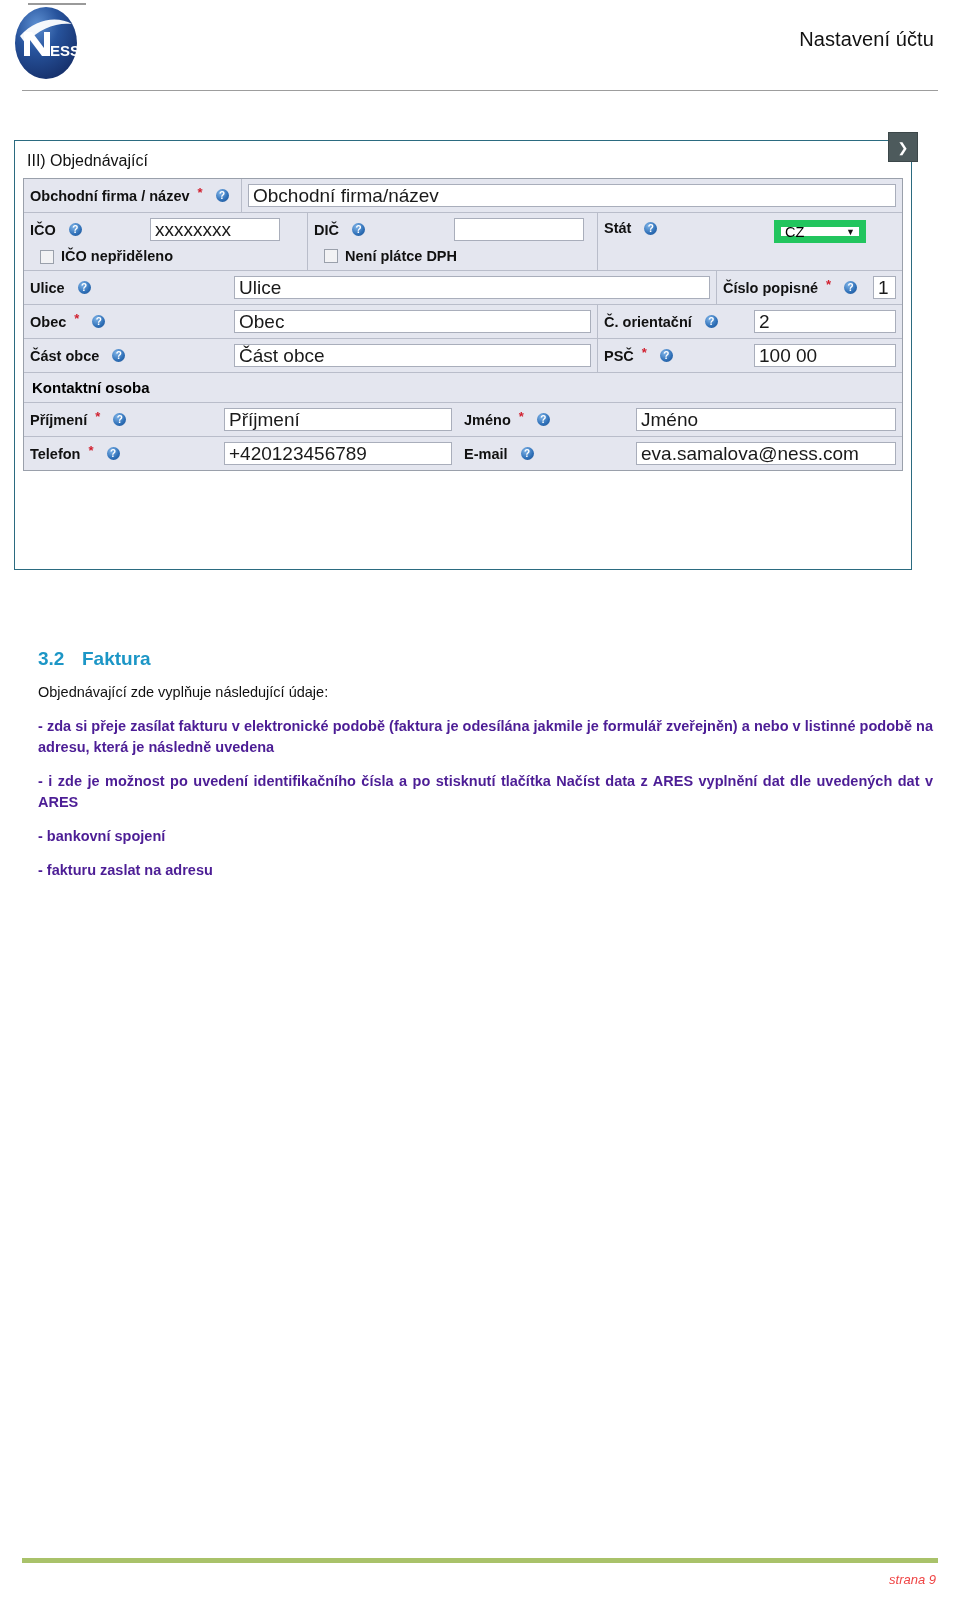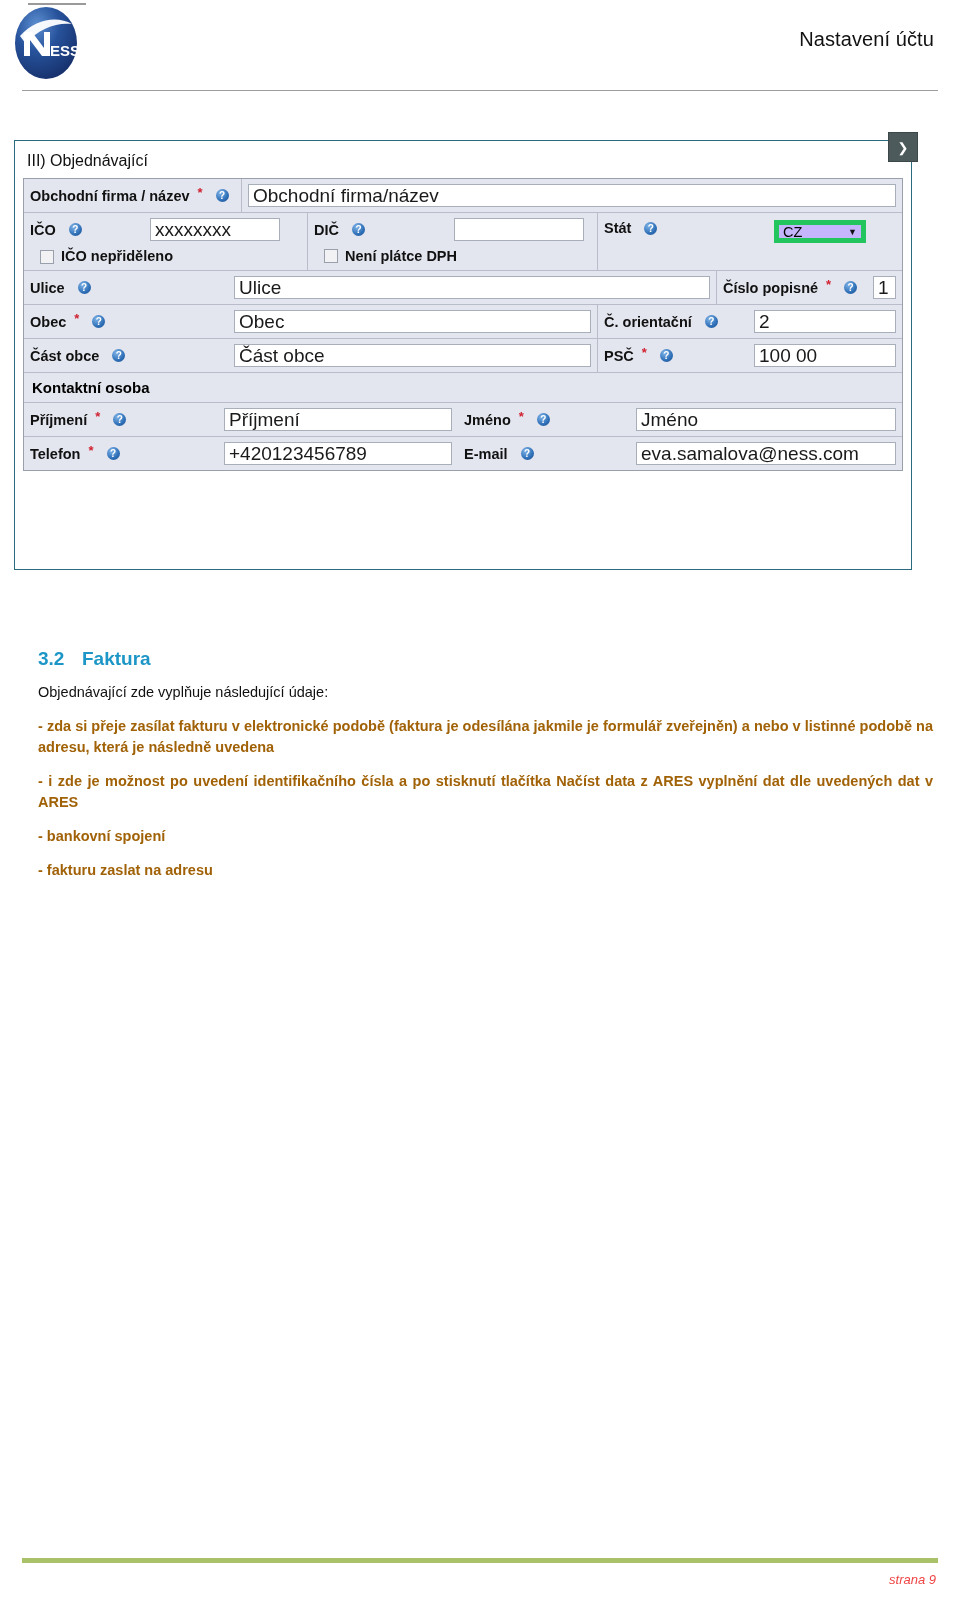--- a/index.html
+++ b/index.html
@@ -135,22 +135,22 @@
     height: 23px;
     font-size: 19px;
     color: #1a1a1a;
     padding: 0 4px;
     display: flex;
     align-items: center;
     overflow: hidden;
     white-space: nowrap;
   }
   .sel {
-    background: #c4b5fd;
-    border: 5px solid #22c55e;
+    background: #ffffff;
+    border: 7px solid #22c55e;
     height: 23px;
     font-size: 14.5px;
     padding: 0 4px;
     display: flex;
     align-items: center;
     justify-content: space-between;
   }
   .caret { font-size: 9px; color: #111; margin-left: 12px; }
   .cbx {
     width: 14px; height: 14px;
@@ -185,21 +185,21 @@
     font-weight: bold;
     color: #111;
   }
   p.para.normal { font-weight: normal; }
   p.bullet {
     font-size: 14.5px;
     line-height: 1.45;
     margin: 0 0 13px 0;
     text-align: justify;
     font-weight: bold;
-    color: #a16207;
+    color: #4c1d95;
   }
 
   
   .footer-rule {
     position: absolute;
     left: 22px; right: 22px;
     top: 1558px;
     height: 5px;
     background: #a9c26a;
   }

